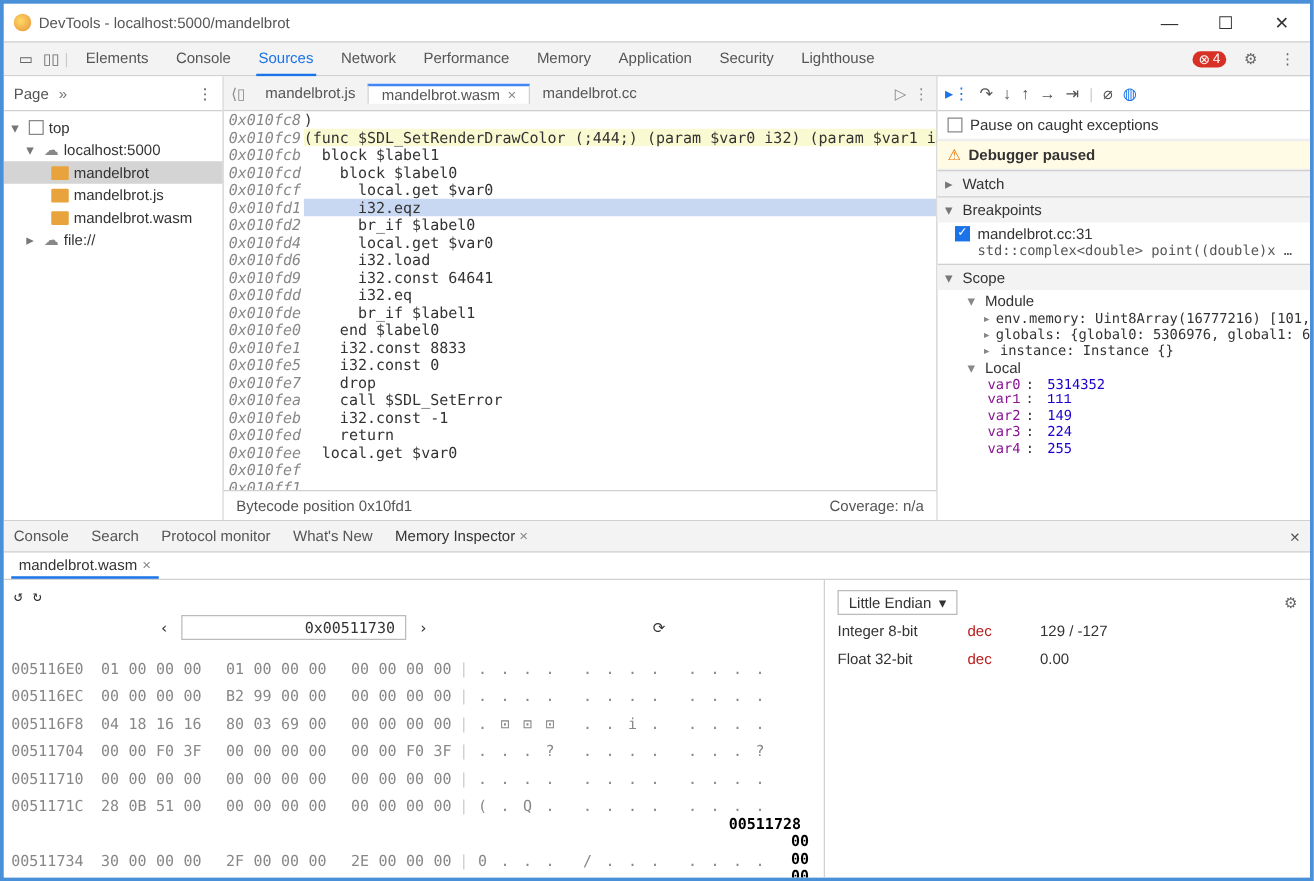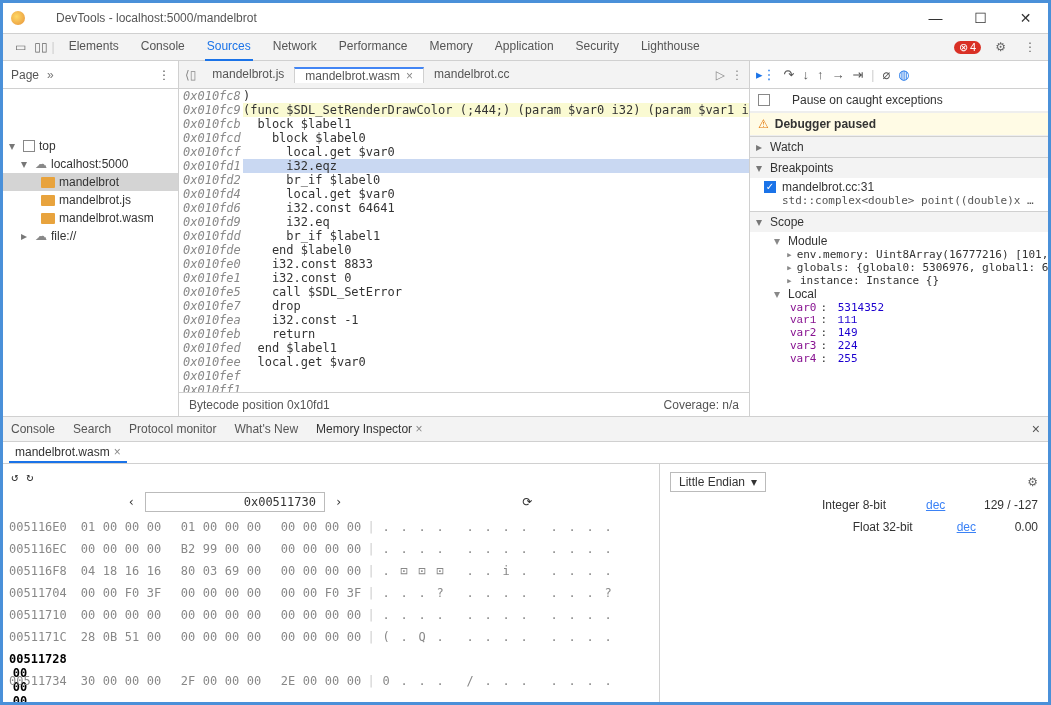--- a/index.html
+++ b/index.html
@@ -22,21 +22,21 @@
     display: flex;
     align-items: center;
     padding-left: 8px;
     color: #555;
   }
   .titlebar .logo {
     width: 14px; height: 14px; border-radius: 50%;
     background: radial-gradient(circle at 40% 40%, #ffd966, #e69138);
     margin-right: 6px;
   }
-  .titlebar .title { flex: 1; margin-left: 25px; }
+  .titlebar .title { flex: 1; }
   .winbtn { width: 45px; height: 30px; display: flex; align-items: center; justify-content: center; color: #333; font-size: 14px; }
   
   .nav {
     height: 28px;
     border-top: 1px solid #d0d0d0;
     border-bottom: 1px solid #d0d0d0;
     display: flex;
     align-items: center;
     background: #f3f3f3;
     color: #555;
@@ -49,21 +49,20 @@
   .nav .right { margin-left: auto; display: flex; align-items: center; gap: 10px; margin-right: 8px; }
   .errbadge { background: #d93025; color: #fff; border-radius: 8px; padding: 0 5px; font-size: 11px; display: inline-flex; align-items: center; gap: 2px; }
   
   .main { display: flex; flex: 1; overflow: hidden; }
   
   .left {
     width: 176px;
     border-right: 1px solid #d0d0d0;
     display: flex; flex-direction: column;
     background: #fff;
-    gap: 44px;
   }
   .left-head {
     height: 28px; display: flex; align-items: center; padding: 0 8px;
     border-bottom: 1px solid #d0d0d0; color: #555;
   }
   .left-head .more { margin-left: auto; }
   .tree { padding: 4px 0; font-size: 12px; }
   .tree-row { display: flex; align-items: center; padding: 2px 4px 2px 6px; gap: 4px; }
   .tree-row.sel { background: #d4d4d4; }
   .tw { color: #777; width: 10px; display: inline-block; }
@@ -89,21 +88,21 @@
   .codeline.hl { background: #c9d8f2; }
   .codeline.seg { background: #fafad2; }
   .status { height:24px; border-top:1px solid #d0d0d0; display:flex; align-items:center; padding:0 10px; color:#555; background:#fff; }
   .status .right { margin-left:auto; }
   
   .rightp { width: 298px; display:flex; flex-direction:column; font-size:12px; }
   .dbg-toolbar { height:28px; display:flex; align-items:center; gap:8px; padding:0 6px; border-bottom:1px solid #d0d0d0; }
   .dbg-toolbar .ic { color:#555; font-size:13px; }
   .dbg-toolbar .play { color:#1a73e8; }
   .dbg-toolbar .pauseblue { color:#1a73e8; }
-  .pause-row { padding:4px 8px; display:flex; align-items:center; gap:22px; color:#333; border-bottom:1px solid #eee; }
+  .pause-row { padding:4px 8px; display:flex; align-items:center; gap:6px; color:#333; border-bottom:1px solid #eee; }
   .banner { background:#fffbe5; border-top:1px solid #eee; border-bottom:1px solid #eee; padding:4px 8px; display:flex; align-items:center; gap:6px; }
   .banner .warn { color:#e37400; }
   .sect { border-top:1px solid #d0d0d0; padding:3px 6px; background:#f3f3f3; color:#333; display:flex; align-items:center; gap:4px; }
   .sect .tw{width:10px;}
   .panelbody { padding:2px 6px 4px 14px; }
   .chk { width:12px;height:12px;border:1px solid #1a73e8;background:#1a73e8;color:#fff;font-size:10px;line-height:10px;text-align:center; display:inline-block; }
   .mono { font-family: Menlo, Consolas, monospace; font-size: 11px; white-space:pre; color:#333;}
   .kvline { display:flex; gap:4px; align-items:center; padding-left:10px;}
   .kvline .tw{color:#888;}
   
@@ -113,36 +112,36 @@
   .drawertabs .dtab.active { color:#333; }
   .drawertabs .dx { margin-left:auto; margin-right:8px; font-size:14px; color:#555;}
   .memtabs { height:24px; display:flex; align-items:center; padding-left:6px; border-bottom:1px solid #d0d0d0; }
   .memtab { padding:0 6px; height:100%; display:flex; align-items:center; gap:4px; color:#333; }
   .memtab.active { border-bottom:2px solid #1a73e8; }
   .membody { flex:1; display:flex; }
   .hexpane { flex:1; border-right:1px solid #d0d0d0; padding:6px 8px 6px 6px; font-family: Menlo, Consolas, monospace; font-size:12px;}
   .hexhead { display:flex; align-items:center; gap:10px; justify-content:center; margin-bottom:8px; }
   .addrbox { border:1px solid #bbb; padding:2px 8px; width: 180px; text-align:right;}
   .hexgrid { }
-  .hexrow { display:flex; gap:0; height:22px; align-items:flex-start; color:#888;}
+  .hexrow { display:flex; gap:0; height:22px; align-items:flex-end; color:#888;}
   .hexrow.curr { color:#000; font-weight:600;flex-direction:column;}
   .hexrow .addr { width:68px; color:inherit;}
   .hexrow .b { width:22px; text-align:center;}
   .hexrow .gap { width:12px; }
   .hexrow .sep { width:12px; text-align:center; color:#ccc;}
   .hexrow .asc { width:18px; text-align:center;}
   .b.sel { border:1px solid #1a73e8; border-radius:2px; height:18px; line-height:16px;}
   .asc.sel { border:1px solid #1a73e8; border-radius:2px; height:18px; line-height:16px;}
   .valpane { width:388px; padding:6px 10px; }
   .valhead { display:flex; align-items:center; height:24px; }
   .endian { border:1px solid #bbb; padding:2px 8px; display:flex; align-items:center; gap:6px;}
   .gearr { margin-left:auto; color:#666; }
-  .valrow { display:flex; gap:18px; padding:4px 0; color:#333;justify-content:flex-end; }
+  .valrow { display:flex; gap:18px; padding:4px 0; color:#333; }
   .valrow .lab{ width:86px;}
-  .valrow .fmt{ width:40px; color:#3b82f6;text-decoration:underline;}
+  .valrow .fmt{ width:40px; color:#b91c1c;}
   .undo-row{ display:flex; align-items:center; gap:8px; margin-bottom:8px; padding-left:2px;}
   .undo-row .sp{flex:1;}
 </style>
 </head>
 <body>
 
 <div class="titlebar">
   <span class="logo"></span>
   <span class="title">DevTools - localhost:5000/mandelbrot</span>
   <div class="winbtn">—</div>
@@ -261,31 +260,31 @@
         </div>
       <div class="code" id="codelines">
           <div class="codeline">)</div>
           <div class="codeline seg">(func $SDL_SetRenderDrawColor (;444;) (param $var0 i32) (param $var1 i…</div>
           <div class="codeline">  block $label1</div>
           <div class="codeline">    block $label0</div>
           <div class="codeline">      local.get $var0</div>
           <div class="codeline hl">      i32.eqz</div>
           <div class="codeline">      br_if $label0</div>
           <div class="codeline">      local.get $var0</div>
+          <div class="codeline">      i32.load</div>
           <div class="codeline">      i32.const 64641</div>
           <div class="codeline">      i32.eq</div>
           <div class="codeline">      br_if $label1</div>
           <div class="codeline">    end $label0</div>
           <div class="codeline">    i32.const 8833</div>
           <div class="codeline">    i32.const 0</div>
+          <div class="codeline">    drop</div>
           <div class="codeline">    call $SDL_SetError</div>
-          <div class="codeline">    drop</div>
           <div class="codeline">    i32.const -1</div>
           <div class="codeline">    return</div>
-          <div class="codeline">  end $label1</div>
           <div class="codeline">  local.get $var0</div>
           <div class="codeline"></div>
         </div>
     </div>
     <div class="status">
       <span>Bytecode position 0x10fd1</span>
       <span class="right">Coverage: n/a</span>
     </div>
   </div>
 

